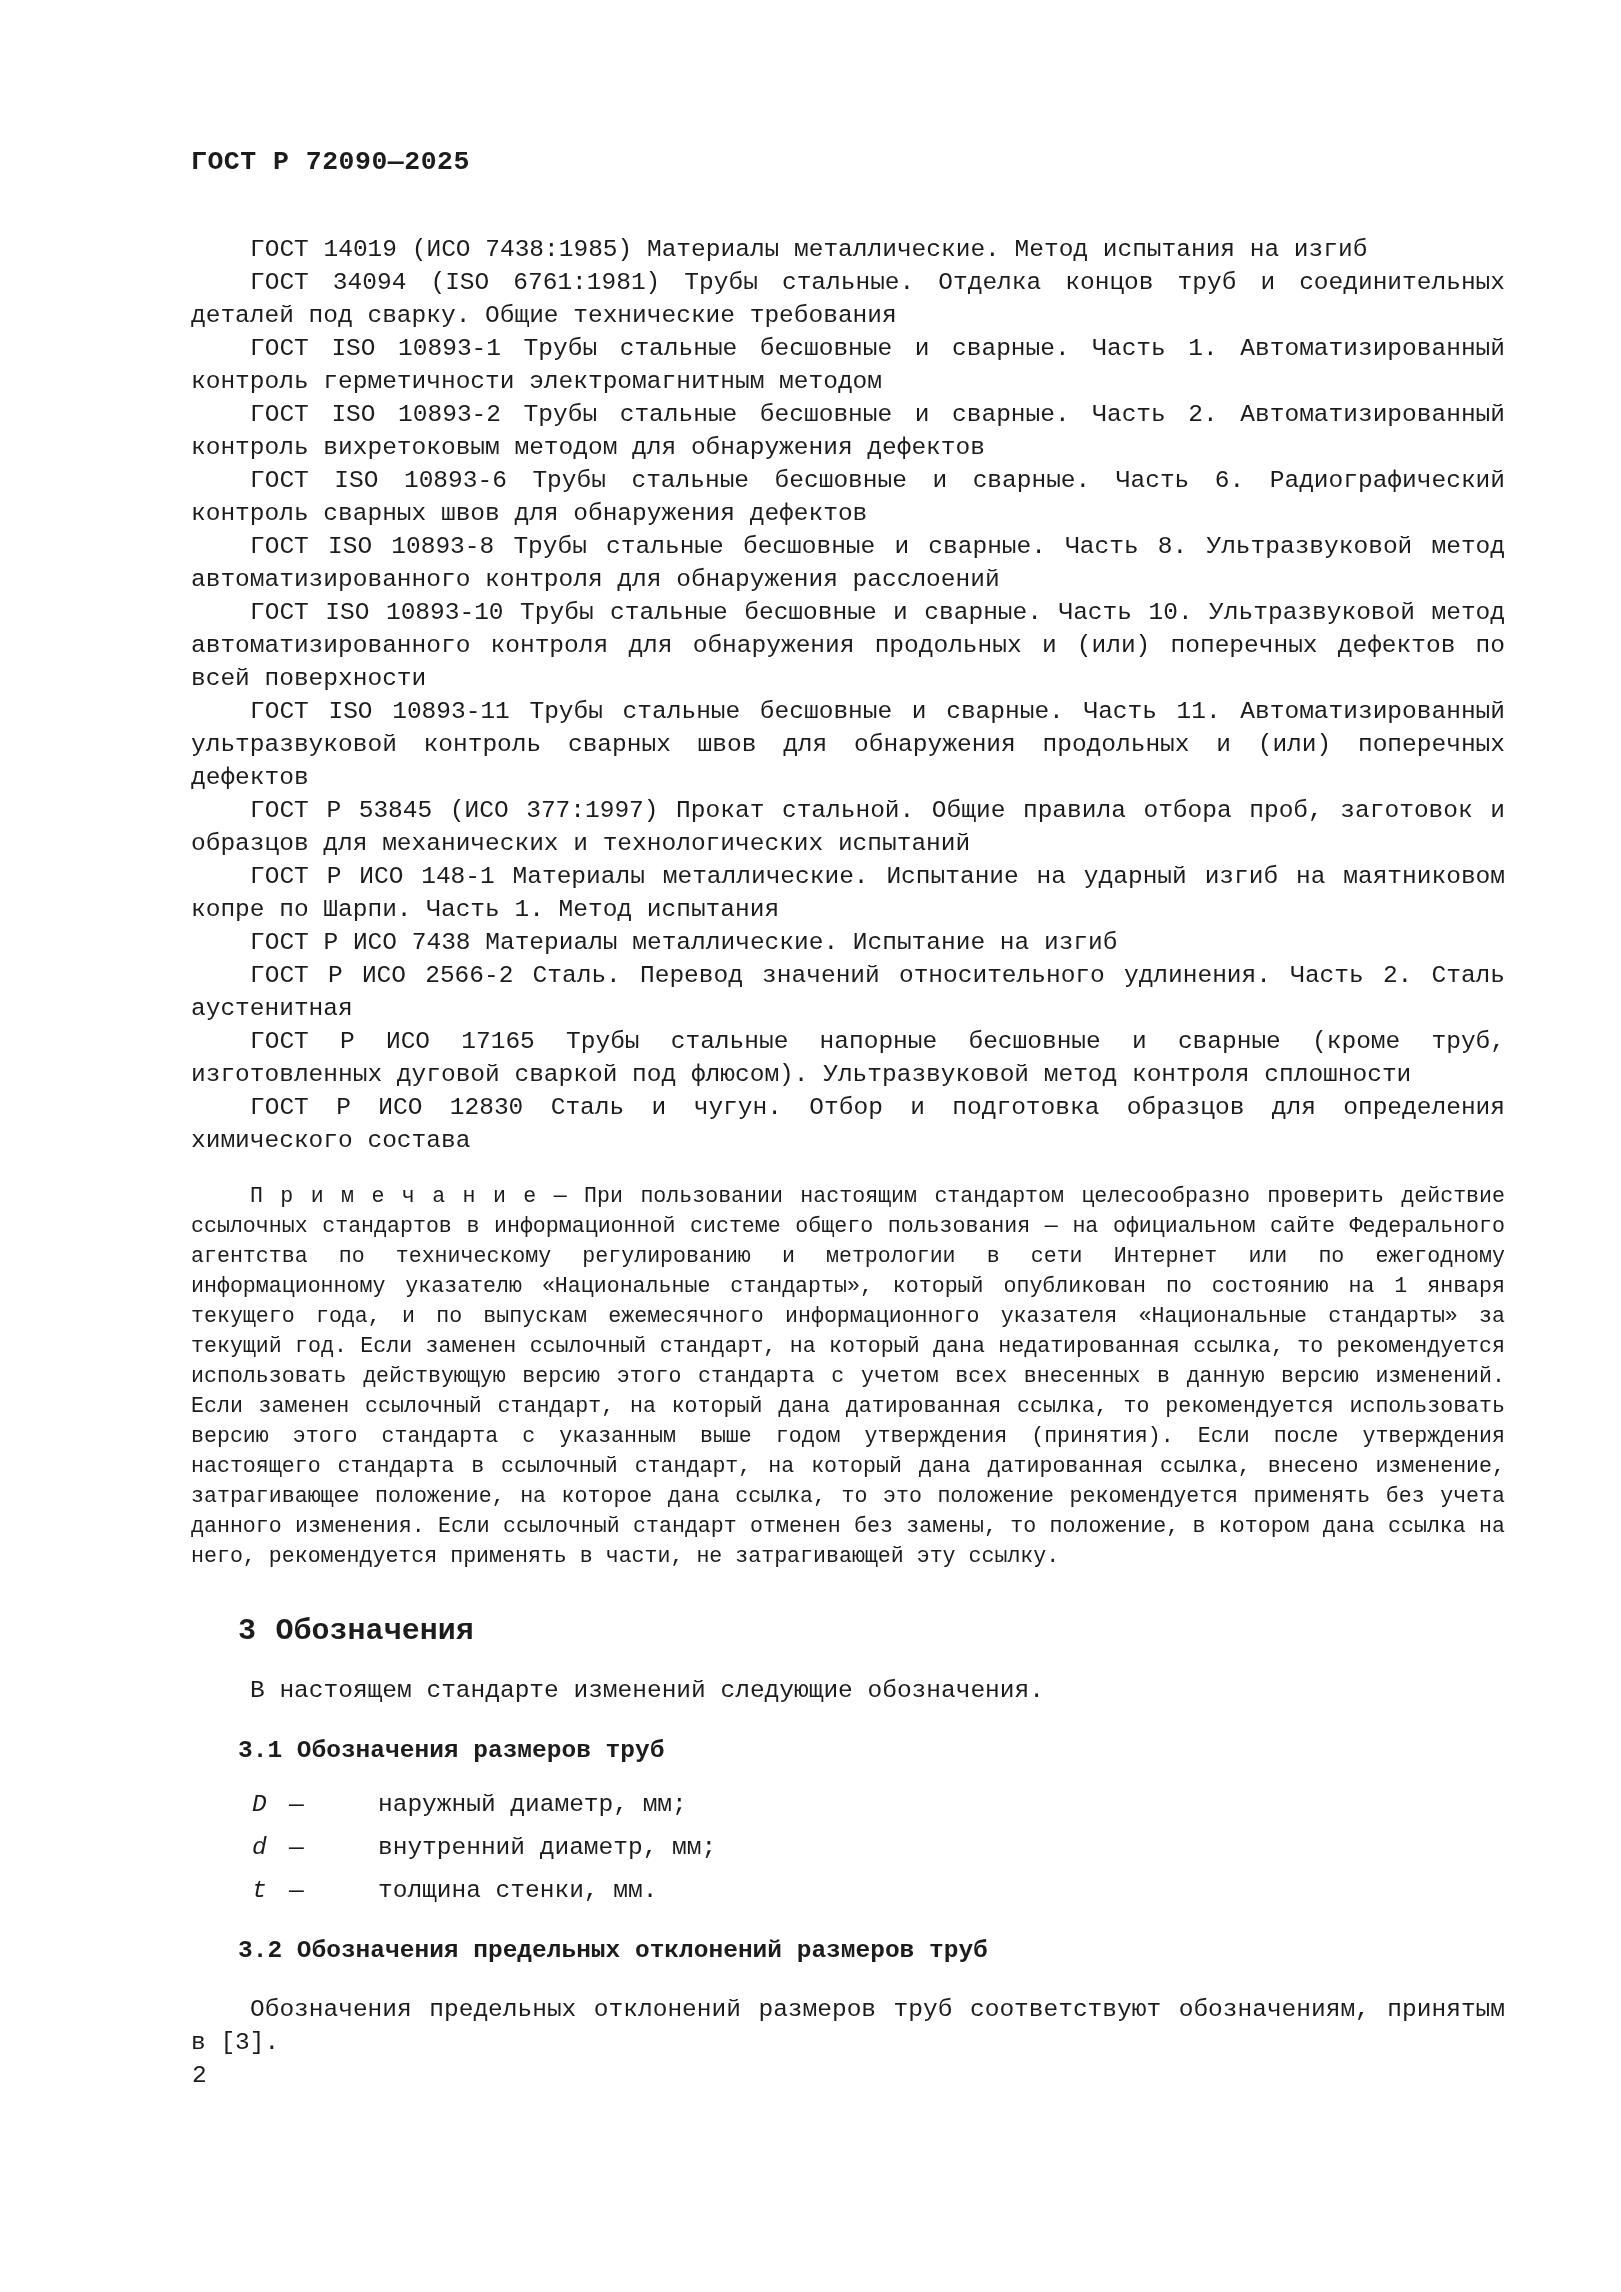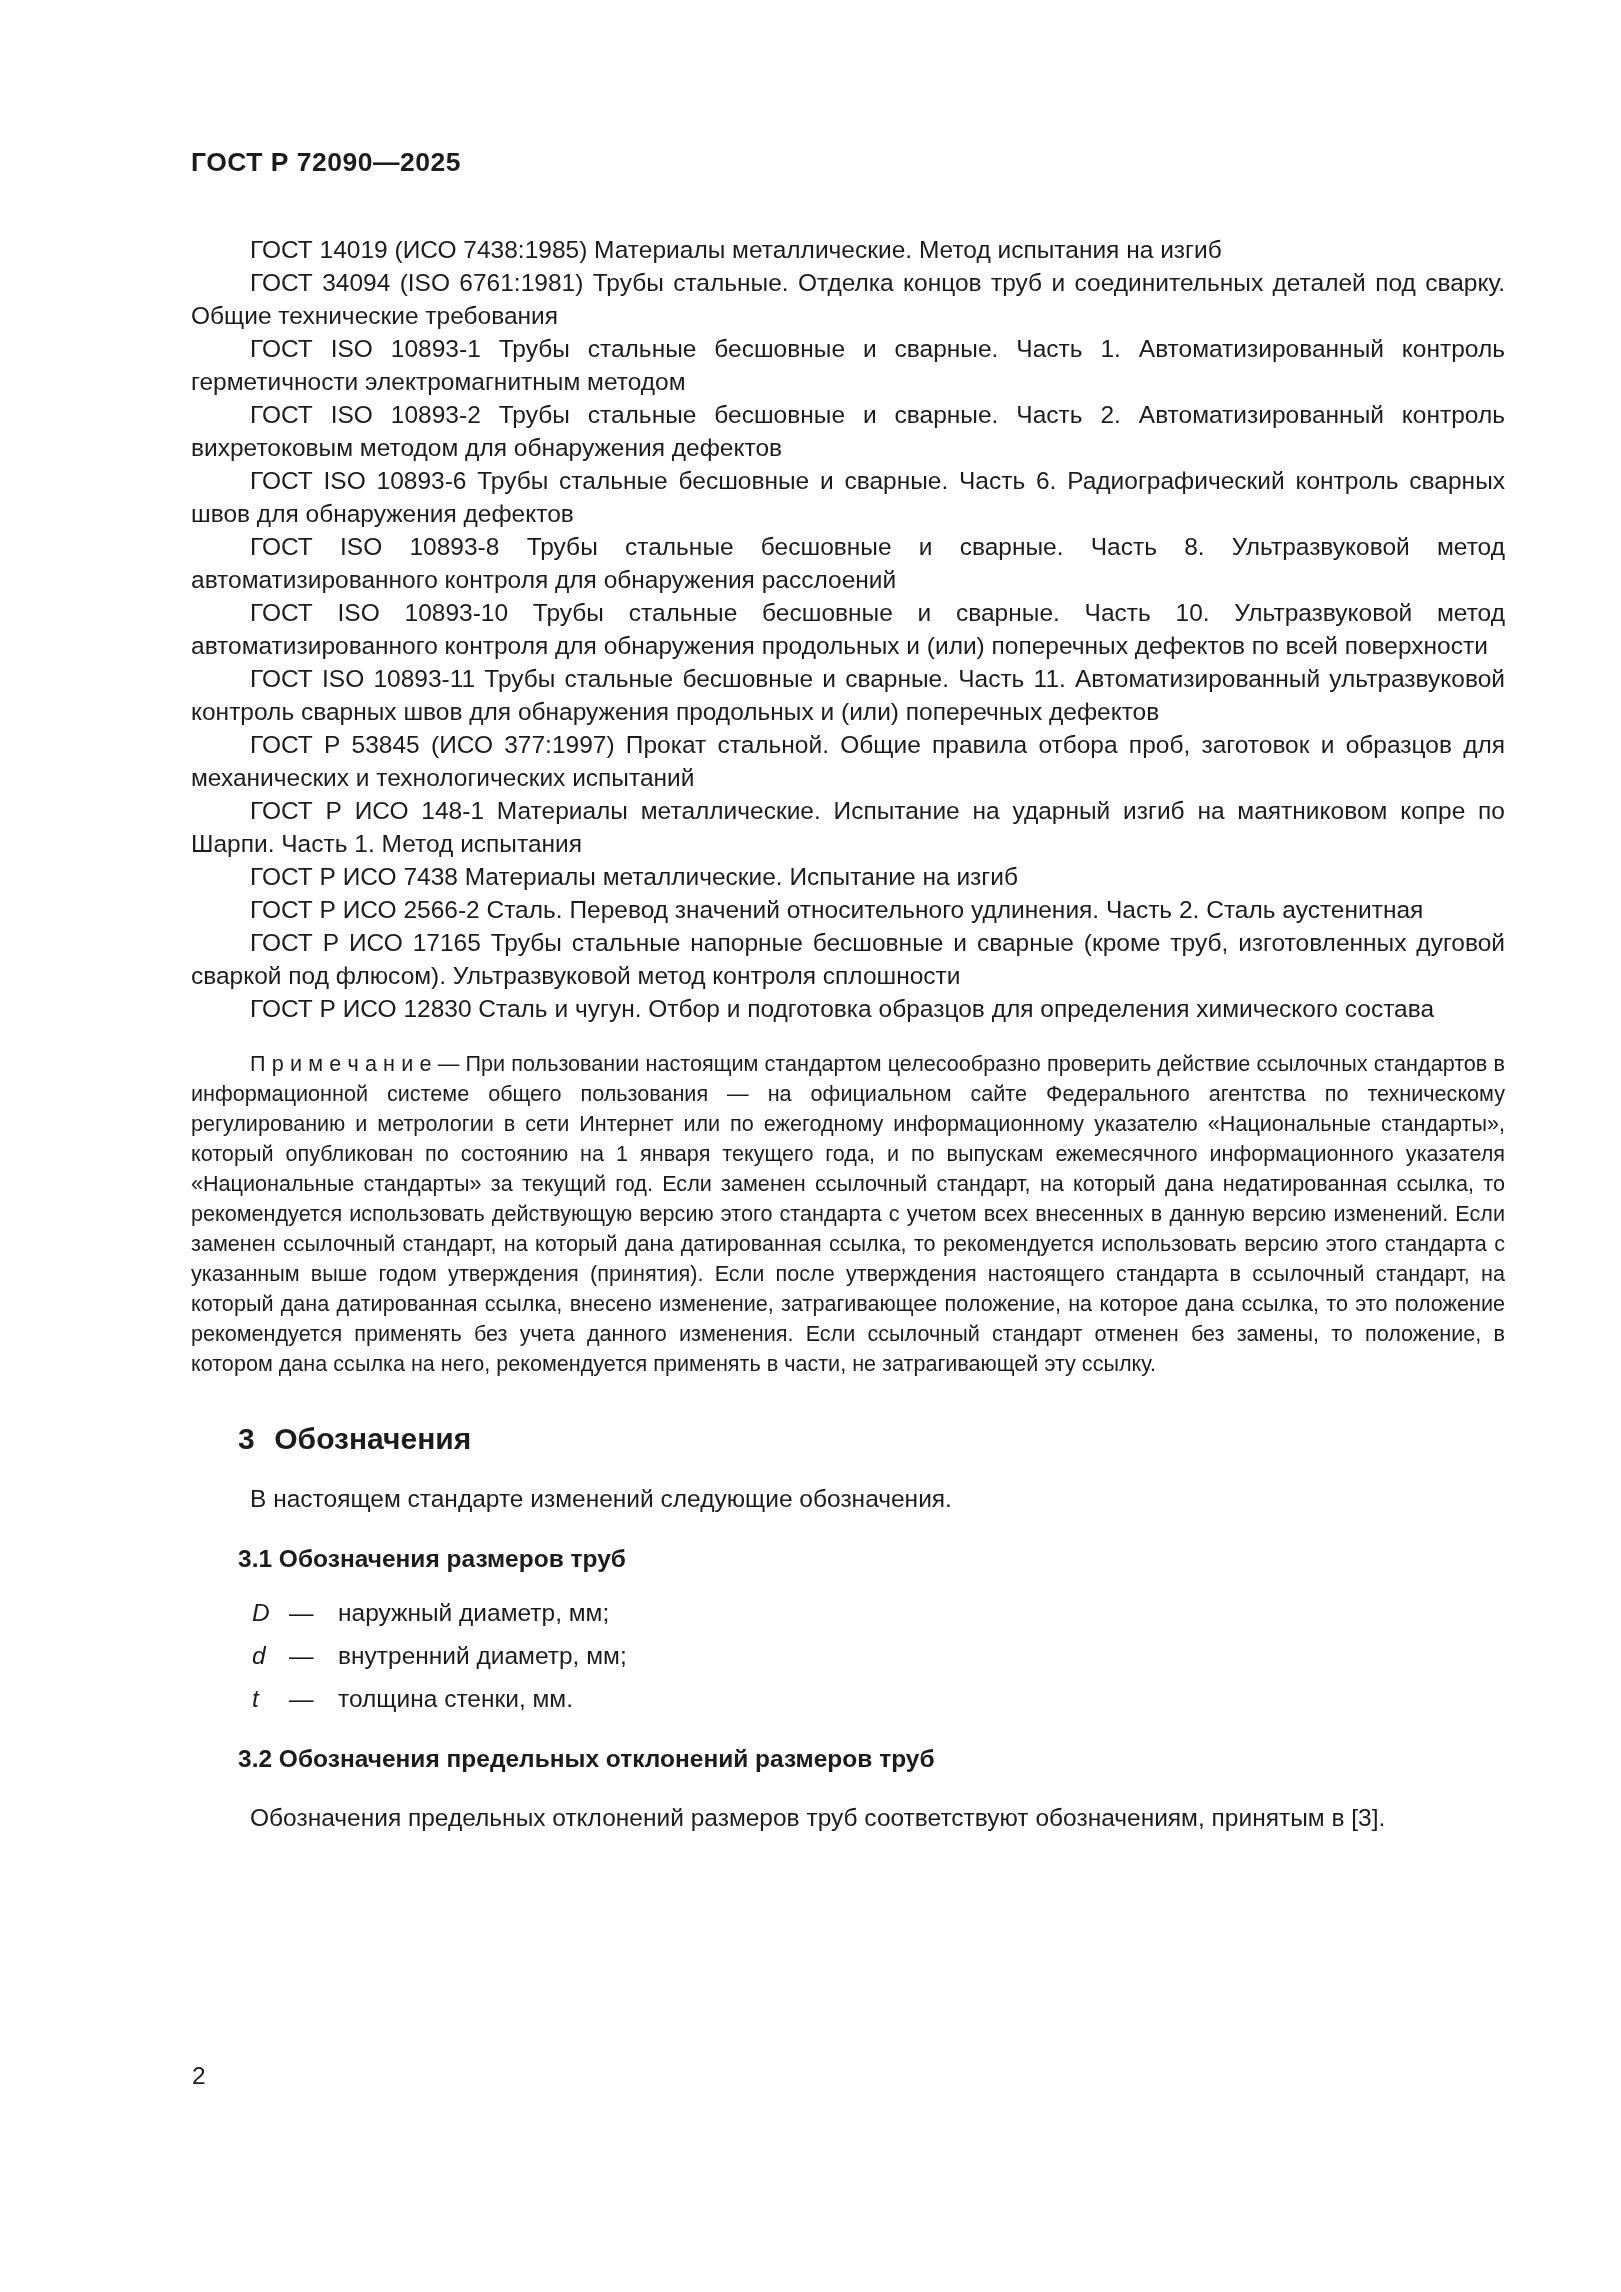--- a/index.html
+++ b/index.html
@@ -5,21 +5,21 @@
   html, body {
     margin: 0;
     padding: 0;
     background: #e8e8e8;
   }
   .page {
     position: relative;
     width: 1621px;
     height: 2293px;
     background: #ffffff;
-    font-family: Liberation Sans, sans-serif;
+    font-family: Liberation Mono, monospace;
     color: #1c1c1c;
     overflow: hidden;
   }
   .doc-header {
     position: absolute;
     left: 191px;
     top: 147px;
     font-size: 26.5px;
     font-weight: bold;
     letter-spacing: 0.5px;
@@ -79,20 +79,21 @@
   }
   .def-symbol {
     flex: 0 0 37px;
     font-style: italic;
   }
   .def-dash {
     flex: 0 0 49px;
   }
   .def-text {
     flex: 1;
+    margin-left: 40px;
   }
   .body-para {
     margin: 25.5px 0 0 0;
     font-size: 24.5px;
     line-height: 33px;
     text-indent: 59px;
     text-align: justify;
   }
   .page-num {
     position: absolute;

